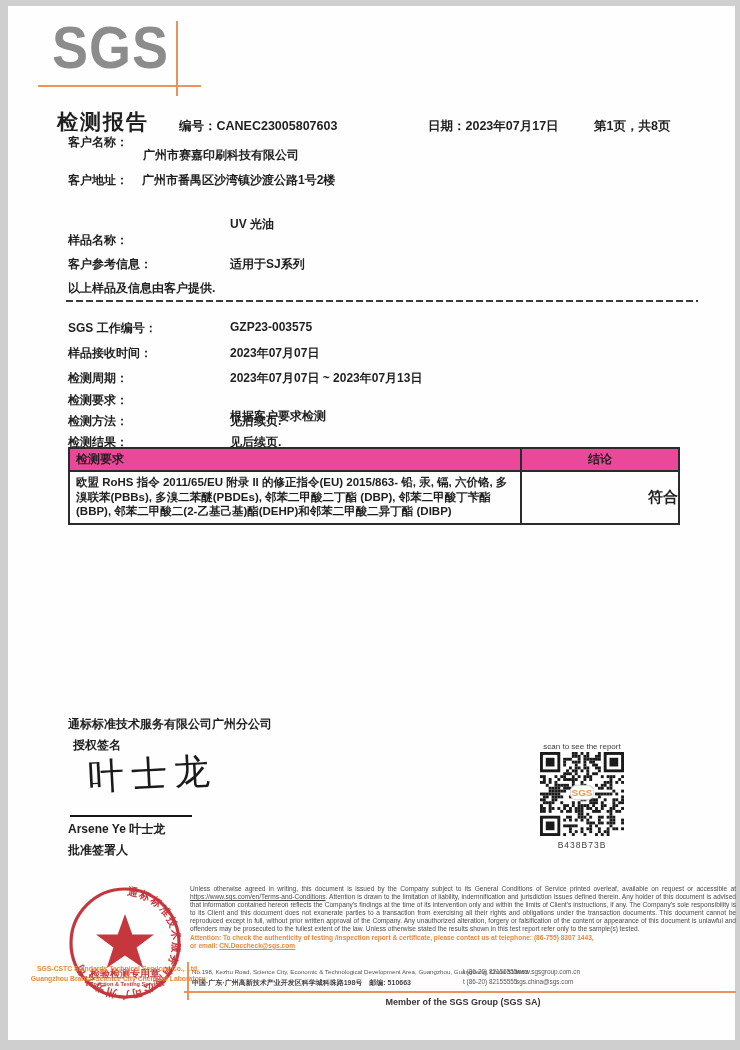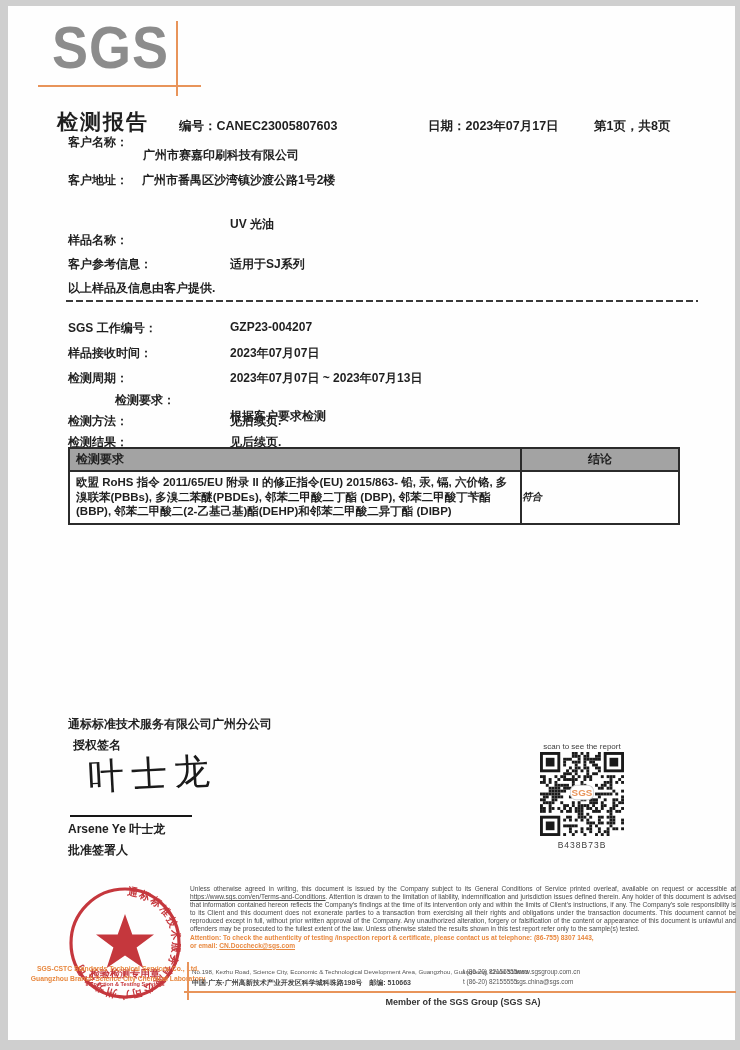--- a/index.html
+++ b/index.html
@@ -41,29 +41,29 @@
     background:repeating-linear-gradient(90deg,#3a3a3a 0 7px,transparent 7px 10px);
   }
 
   
   .result-table {
     left:60px; top:441px; width:612px;
     border-collapse:collapse; table-layout:fixed;
   }
   .result-table th, .result-table td { border:2px solid #2b2b2b; }
   .result-table th {
-    background:#a3a3a3; font-size:12px; font-weight:800; height:22px;
+    background:#ec4899; font-size:12px; font-weight:800; height:22px;
     padding:2px 6px;
   }
   .result-table th.req { text-align:left; width:452px; }
   .result-table td.req {
     font-size:11.5px; font-weight:700; line-height:14.6px; padding:3px 6px 4px 6px;
     text-align:left;
   }
-  .result-table td.con { text-align:left; font-size:10px; font-weight:700;font-style:italic; }
+  .result-table td.con { text-align:right; font-size:15px; font-weight:700; }
 
   
   .sig-company { left:60px; top:710px; font-size:12px; font-weight:700; }
   .sig-auth    { left:65px; top:731px; font-size:12px; font-weight:700; }
   .sig-script  {
     left:80px; top:744px; font-size:36px; font-weight:400; color:#1a1a1a;
     letter-spacing:7px; transform:rotate(-3deg); font-family:"DejaVu Serif",serif;
   }
   .sig-line  { left:62px; top:809px; width:122px; height:2px; background:#161616; }
   .sig-name  { left:60px; top:815px; font-size:12px; font-weight:700; }
@@ -127,26 +127,26 @@
   <div class="abs row-value" style="left:134px; top:166px;">广州市番禺区沙湾镇沙渡公路1号2楼</div>
 
   <div class="abs row-label" style="left:60px; top:226px;">样品名称：</div>
   <div class="abs row-value" style="left:222px; top:210px;">UV 光油</div>
   <div class="abs row-label" style="left:60px; top:250px;">客户参考信息：</div>
   <div class="abs row-value" style="left:222px; top:250px;">适用于SJ系列</div>
   <div class="abs row-label" style="left:60px; top:274px;text-align:right;">以上样品及信息由客户提供.</div>
   <div class="abs dashed"></div>
 
   <div class="abs row-label" style="left:60px; top:314px;">SGS 工作编号：</div>
-  <div class="abs row-value" style="left:222px; top:314px;">GZP23-004207</div>
+  <div class="abs row-value" style="left:222px; top:314px;">GZP23-003575</div>
   <div class="abs row-label" style="left:60px; top:339px;">样品接收时间：</div>
   <div class="abs row-value" style="left:222px; top:339px;">2023年07月07日</div>
   <div class="abs row-label" style="left:60px; top:364px;">检测周期：</div>
   <div class="abs row-value" style="left:222px; top:364px;">2023年07月07日 ~ 2023年07月13日</div>
-  <div class="abs row-label" style="left:60px; top:386px;margin-left:47px;">检测要求：</div>
+  <div class="abs row-label" style="left:60px; top:386px;">检测要求：</div>
   <div class="abs row-value" style="left:222px; top:386px;margin-top:16px;">根据客户要求检测</div>
   <div class="abs row-label" style="left:60px; top:407px;">检测方法：</div>
   <div class="abs row-value" style="left:222px; top:407px;">见后续页.</div>
   <div class="abs row-label" style="left:60px; top:428px;">检测结果：</div>
   <div class="abs row-value" style="left:222px; top:428px;">见后续页.</div>
 
   <table class="abs result-table">
     <tbody>
         <tr>
       <th class="req">检测要求</th>

